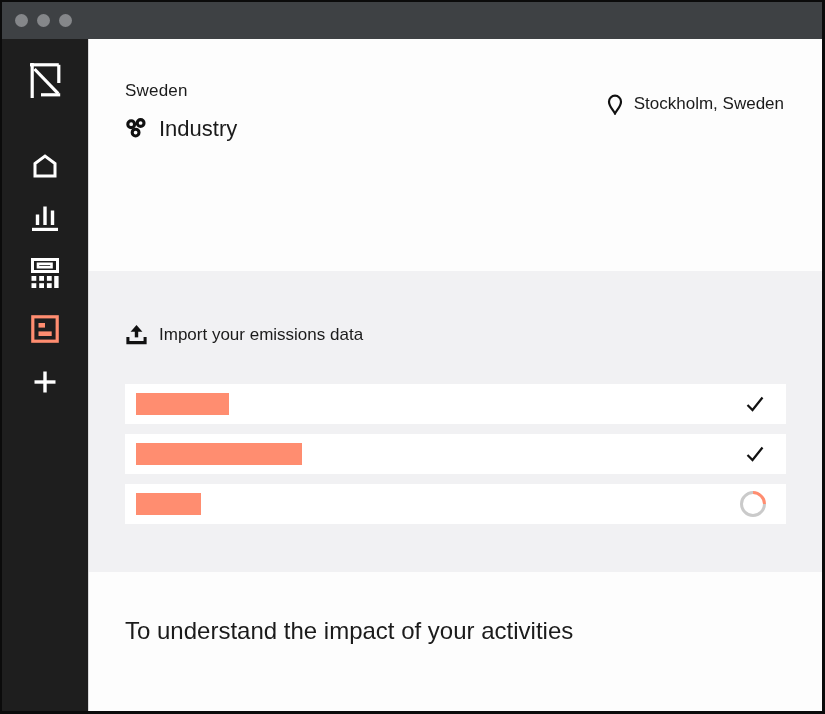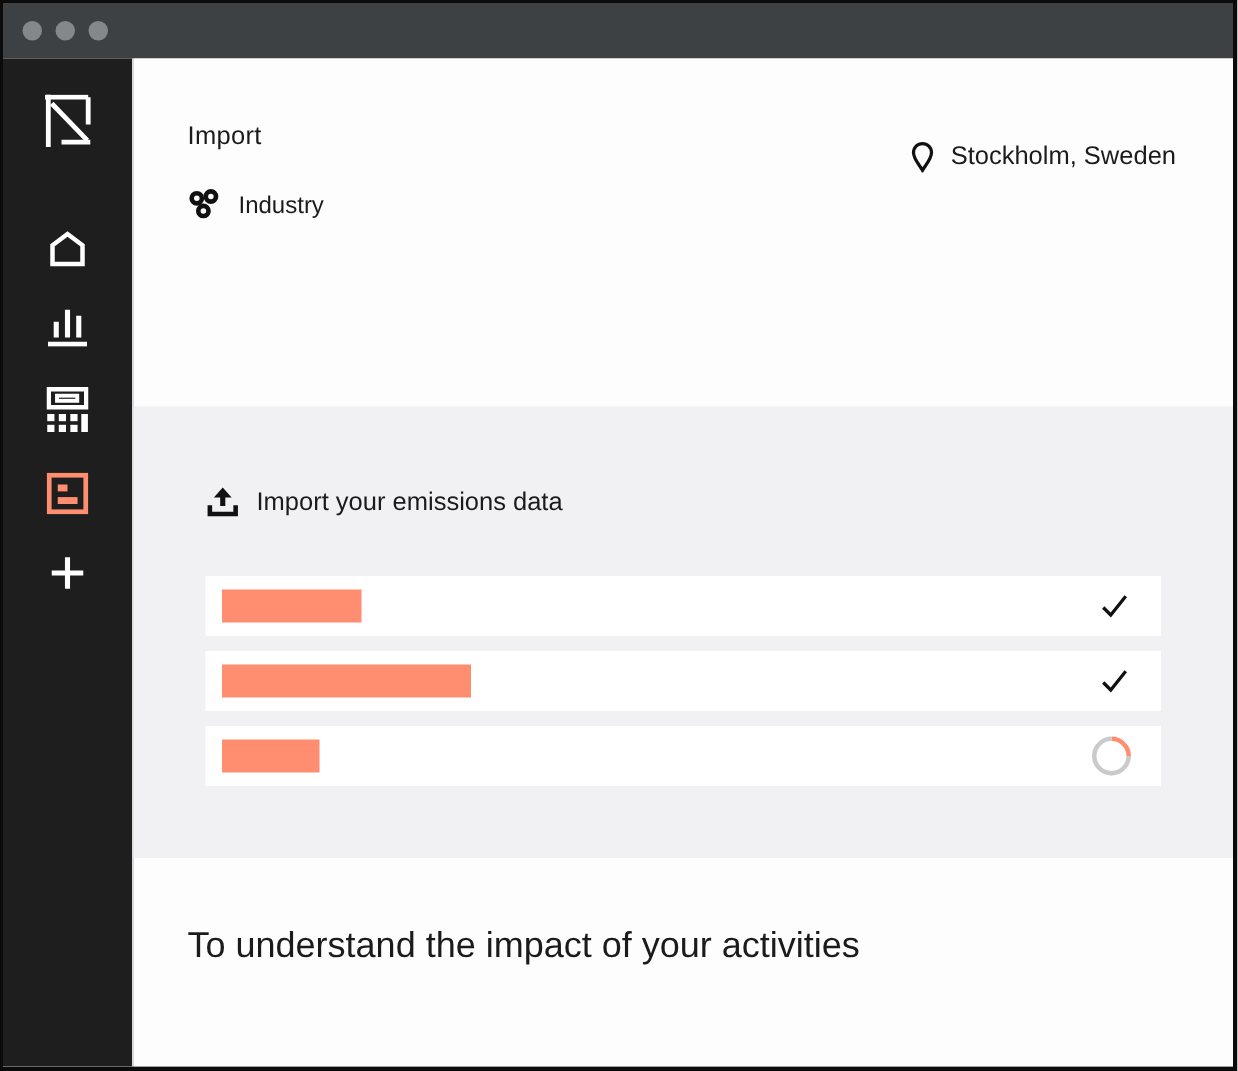--- a/index.html
+++ b/index.html
@@ -39,23 +39,23 @@
 
   .main { flex:1; min-width:0; background:#FDFDFD; display:flex; flex-direction:column; }
 
   .header { height:232px; flex:none; padding:42px 38px 0 36px; position:relative; }
   .company-label { font-size:17px; letter-spacing:0.2px; }
   .location {
     position:absolute; top:54px; right:38px;
     display:flex; align-items:center; gap:9px; font-size:17px;
   }
   .company-name { font-size:58px; font-weight:400; letter-spacing:-0.5px; margin-top:9px; line-height:1.1; }
-  .industry { display:flex; align-items:center; gap:11px; margin-top:25px; font-size:16px; }
+  .industry { display:flex; align-items:center; gap:11px; margin-top:15px; font-size:22px; }
 
-  .import-section { height:301px; flex:none; background:#F1F1F3; padding:53px 48px 0; }
+  .import-section { height:301px; flex:none; background:#F1F1F3; padding:53px 36px 0; }
   .import-header { display:flex; align-items:center; gap:11px; font-size:17px; }
   .rows { margin-top:39px; }
   .import-row {
     height:40px; background:#FFFFFF; margin-bottom:10px;
     display:flex; align-items:center; justify-content:space-between;
     padding:0 20px 0 11px;
   }
   .bar { height:22px; background:#FF8D70; flex:none; }
   .spinner {
     width:26px; height:26px; border-radius:50%;
@@ -129,21 +129,21 @@
             <path d="M12 1.5 V22.5"></path>
             <path d="M1.5 12 H22.5"></path>
           </svg>
         </div>
       </div>
     </div>
 
     <div class="main">
 
       <div class="header">
-        <div class="company-label">Import</div>
+        <div class="company-label">Sweden</div>
         <div class="location">
           <svg width="20" height="22" viewBox="0 0 24 26" fill="none" stroke="#111111" stroke-width="2.6">
             <path d="M12 24.5 C10.2 20.9 4.8 15.6 4.8 10.2 A7.2 7.2 0 1 1 19.2 10.2 C19.2 15.6 13.8 20.9 12 24.5 Z"></path>
           </svg>
           <span>Stockholm, Sweden</span>
         </div>
         <div class="industry">
           <svg width="23" height="23" viewBox="0 0 23 23" fill="none" stroke="#111111" stroke-width="3.1">
             <circle cx="6.2" cy="6.2" r="3.4"></circle>
             <circle cx="15.6" cy="5" r="3.4"></circle>

